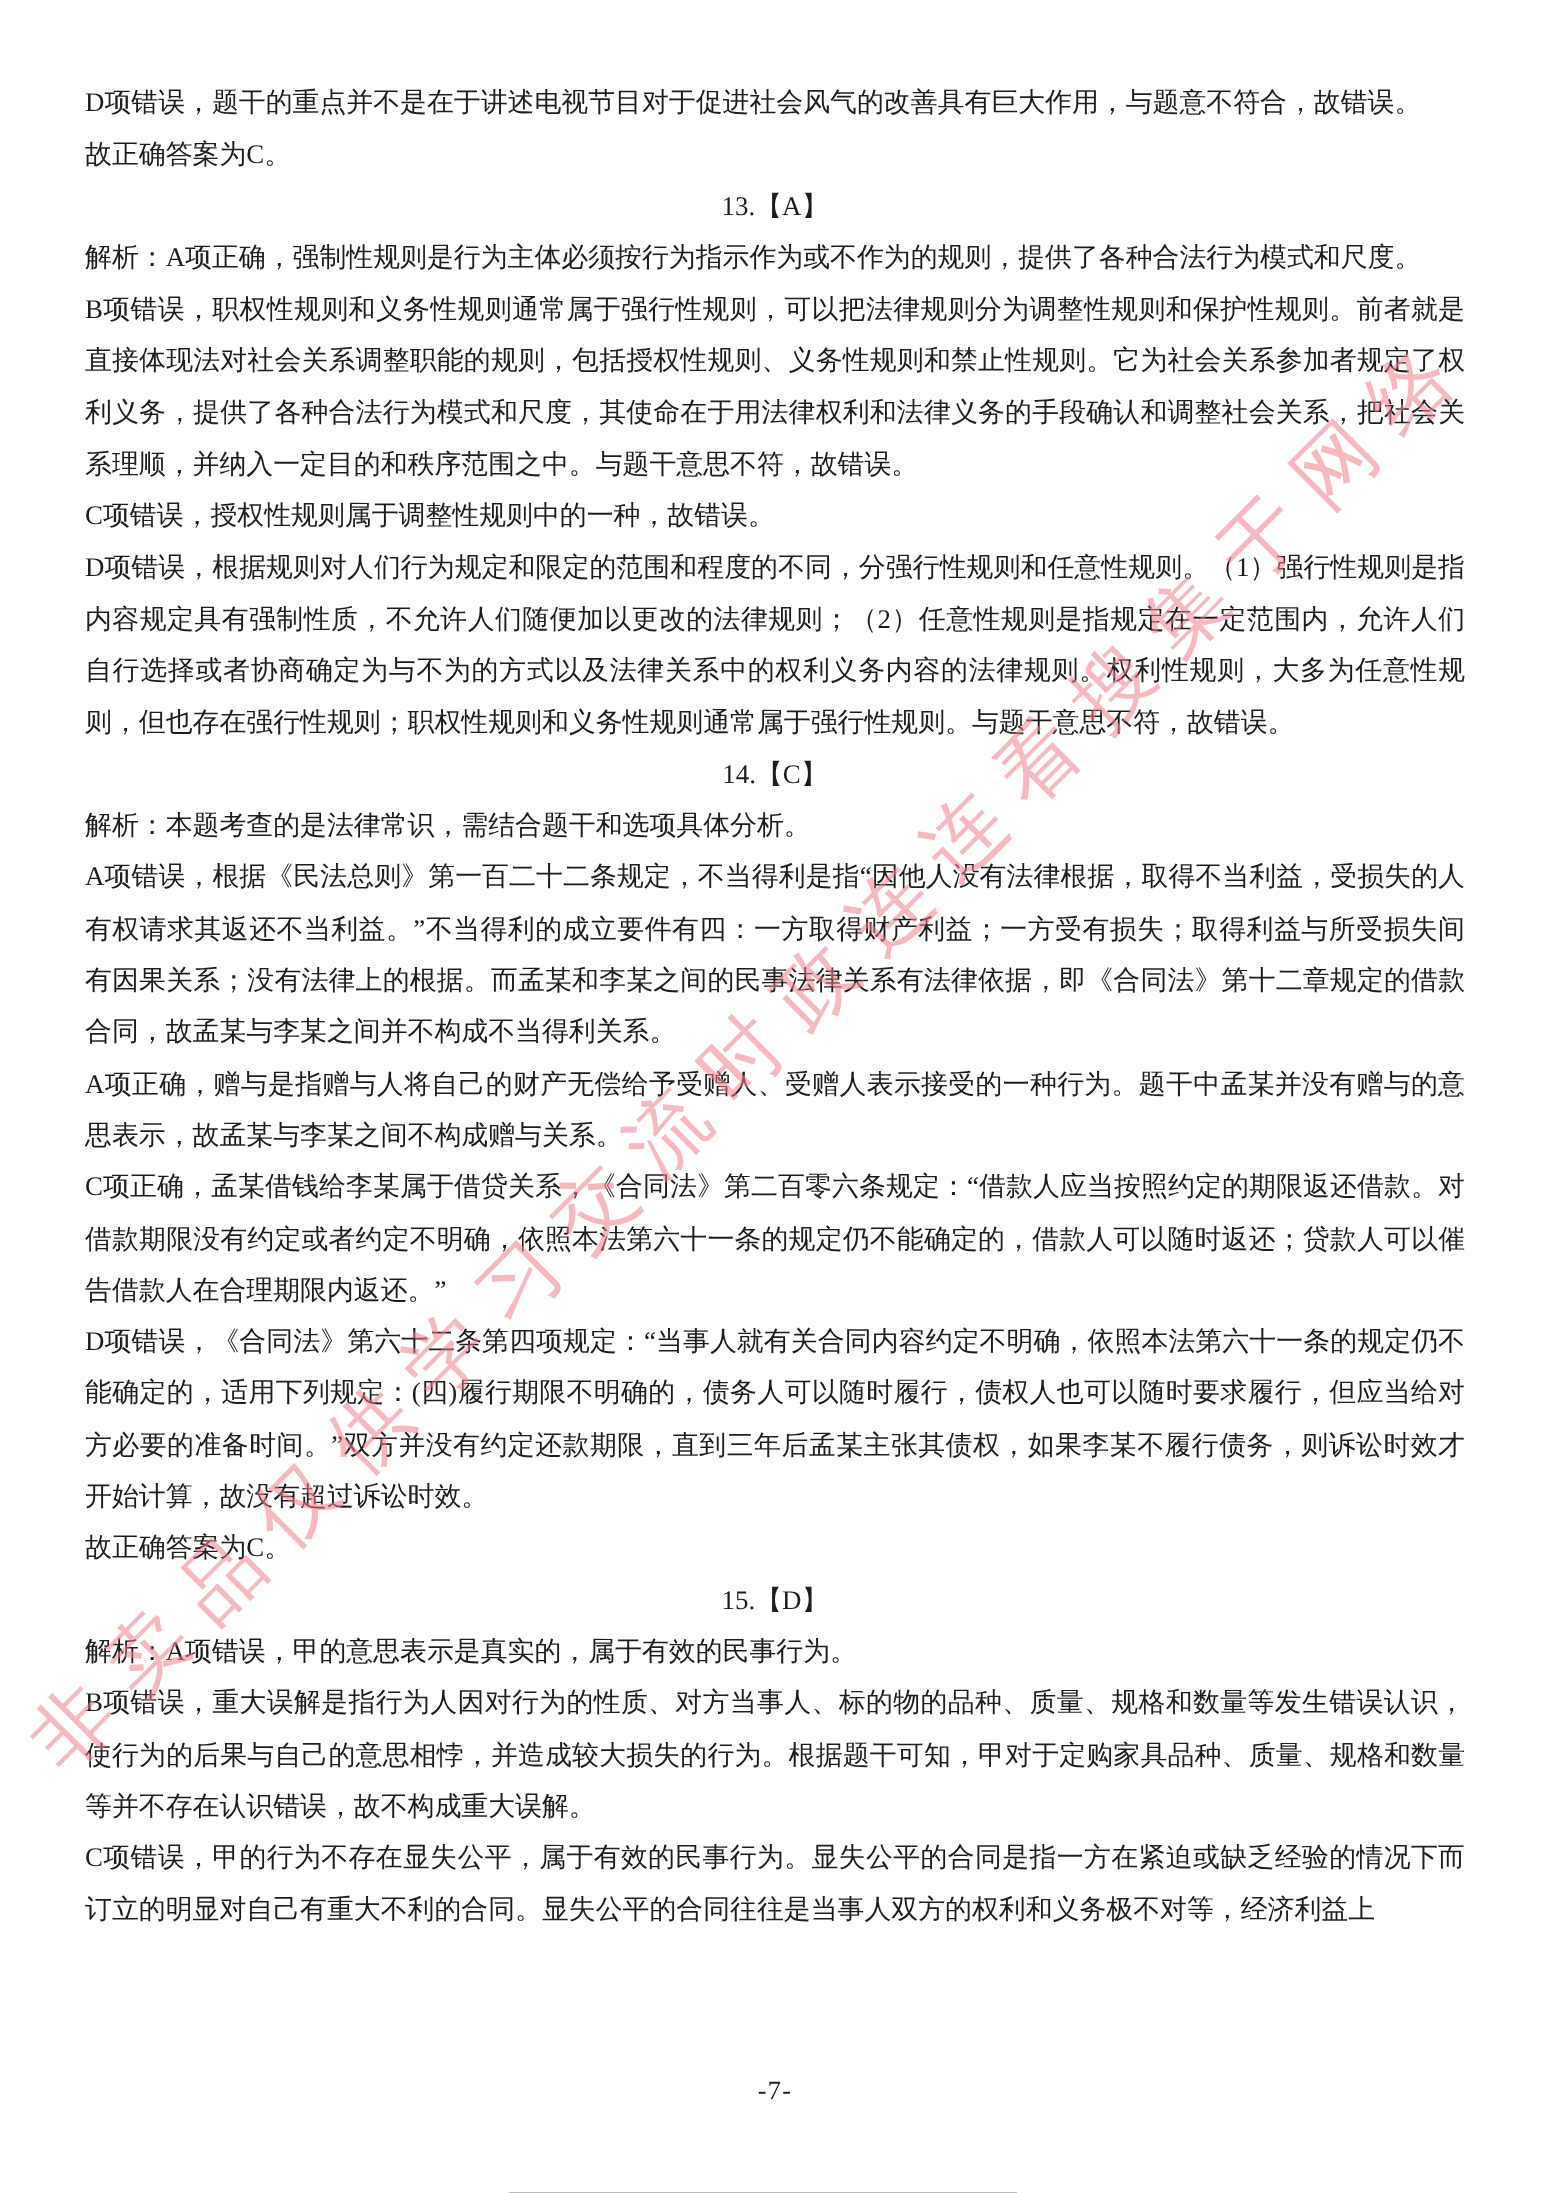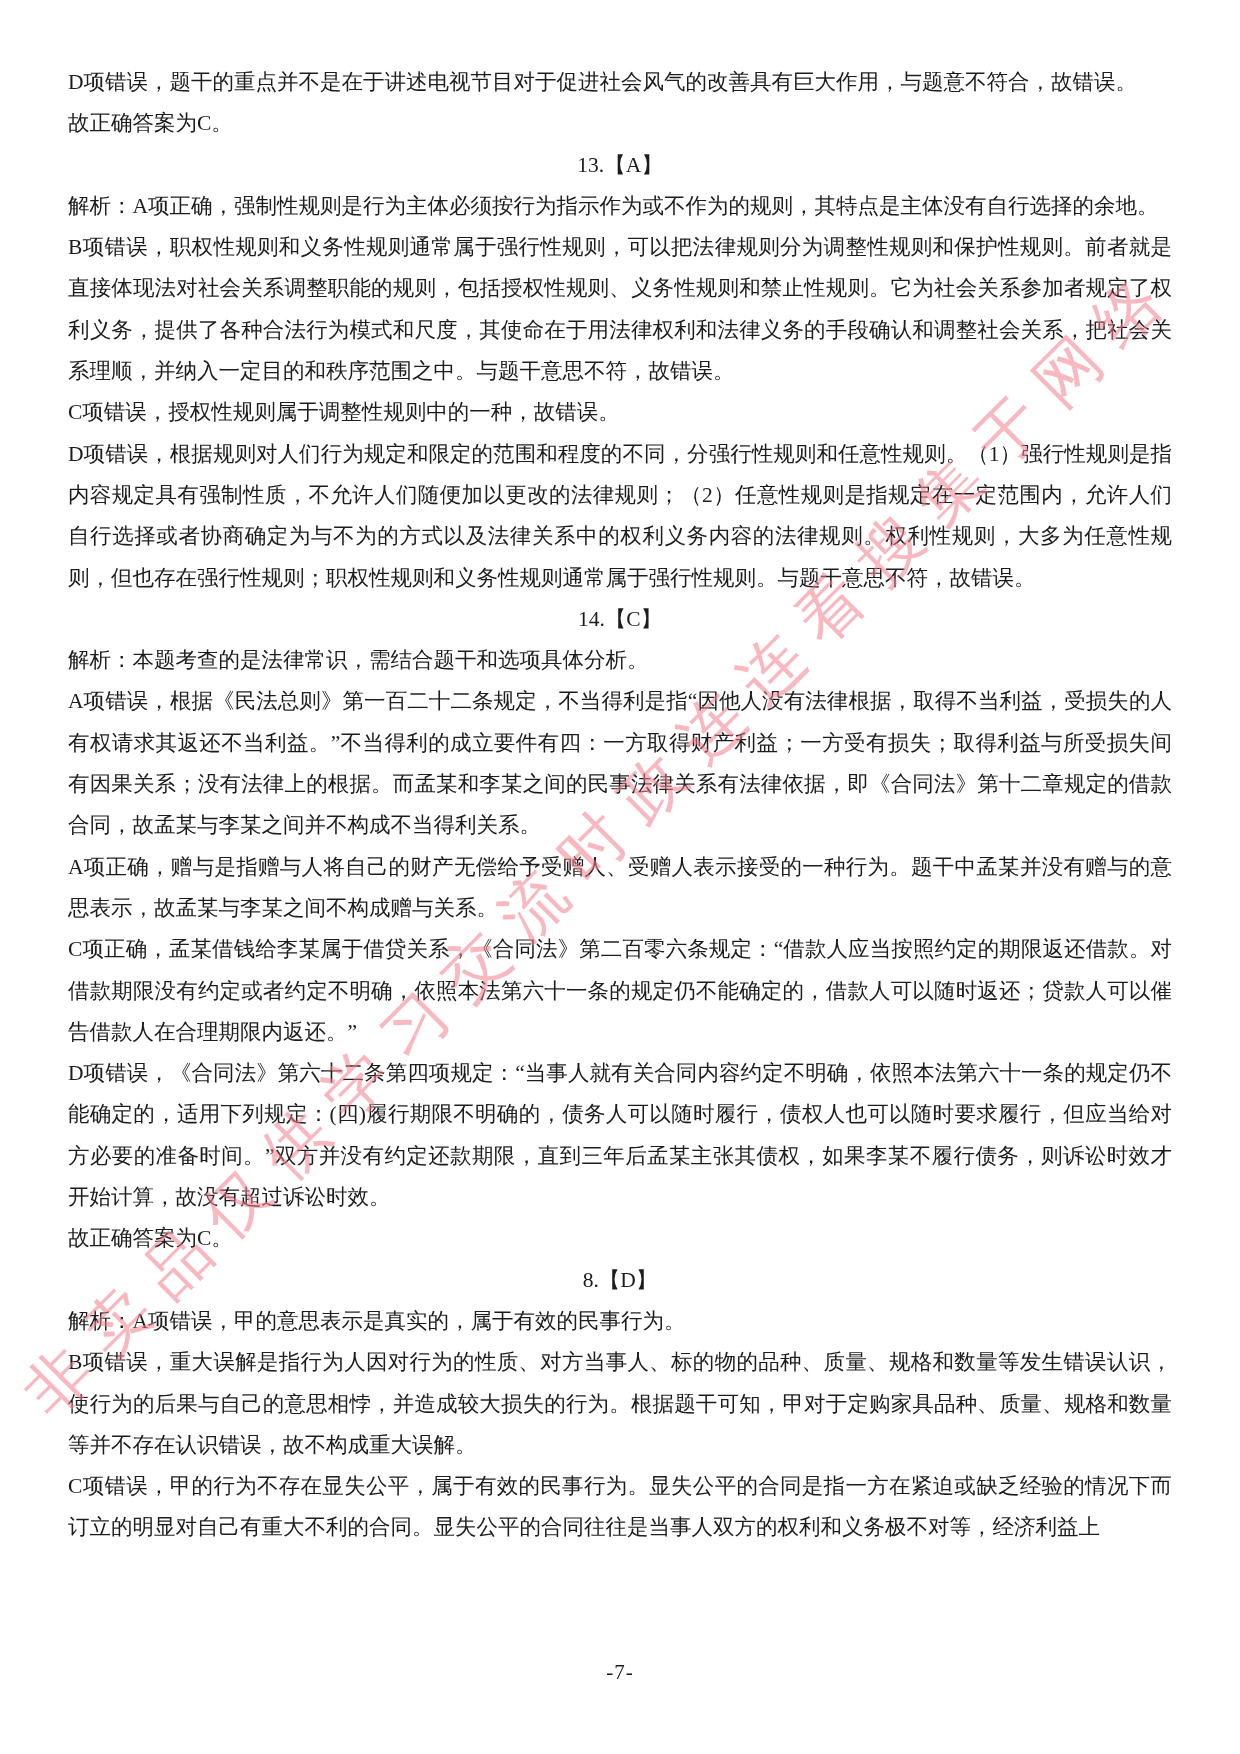--- a/index.html
+++ b/index.html
@@ -58,31 +58,31 @@
 </head>
 <body>
 
 <div class="page">
   <div class="watermark" style="color: rgba(242, 125, 138, 0.55); transform: translate(-50%, -50%) rotate(-45deg);">非卖品仅供学习交流时政连连看搜集于网络</div>
 
   <main class="content" id="content">
       <p class="block paragraph">D项错误，题干的重点并不是在于讲述电视节目对于促进社会风气的改善具有巨大作用，与题意不符合，故错误。</p>
       <p class="block paragraph">故正确答案为C。</p>
       <p class="block heading">13.【A】</p>
-      <p class="block paragraph">解析：A项正确，强制性规则是行为主体必须按行为指示作为或不作为的规则，其特点是主体没有自行选择的余地。</p>
+      <p class="block paragraph">解析：A项正确，强制性规则是行为主体必须按行为指示作为或不作为的规则，提供了各种合法行为模式和尺度。</p>
       <p class="block paragraph">B项错误，职权性规则和义务性规则通常属于强行性规则，可以把法律规则分为调整性规则和保护性规则。前者就是直接体现法对社会关系调整职能的规则，包括授权性规则、义务性规则和禁止性规则。它为社会关系参加者规定了权利义务，提供了各种合法行为模式和尺度，其使命在于用法律权利和法律义务的手段确认和调整社会关系，把社会关系理顺，并纳入一定目的和秩序范围之中。与题干意思不符，故错误。</p>
       <p class="block paragraph">C项错误，授权性规则属于调整性规则中的一种，故错误。</p>
       <p class="block paragraph">D项错误，根据规则对人们行为规定和限定的范围和程度的不同，分强行性规则和任意性规则。（1）强行性规则是指内容规定具有强制性质，不允许人们随便加以更改的法律规则；（2）任意性规则是指规定在一定范围内，允许人们自行选择或者协商确定为与不为的方式以及法律关系中的权利义务内容的法律规则。权利性规则，大多为任意性规则，但也存在强行性规则；职权性规则和义务性规则通常属于强行性规则。与题干意思不符，故错误。</p>
       <p class="block heading">14.【C】</p>
       <p class="block paragraph">解析：本题考查的是法律常识，需结合题干和选项具体分析。</p>
       <p class="block paragraph">A项错误，根据《民法总则》第一百二十二条规定，不当得利是指“因他人没有法律根据，取得不当利益，受损失的人有权请求其返还不当利益。”不当得利的成立要件有四：一方取得财产利益；一方受有损失；取得利益与所受损失间有因果关系；没有法律上的根据。而孟某和李某之间的民事法律关系有法律依据，即《合同法》第十二章规定的借款合同，故孟某与李某之间并不构成不当得利关系。</p>
       <p class="block paragraph">A项正确，赠与是指赠与人将自己的财产无偿给予受赠人、受赠人表示接受的一种行为。题干中孟某并没有赠与的意思表示，故孟某与李某之间不构成赠与关系。</p>
       <p class="block paragraph">C项正确，孟某借钱给李某属于借贷关系，《合同法》第二百零六条规定：“借款人应当按照约定的期限返还借款。对借款期限没有约定或者约定不明确，依照本法第六十一条的规定仍不能确定的，借款人可以随时返还；贷款人可以催告借款人在合理期限内返还。”</p>
       <p class="block paragraph">D项错误，《合同法》第六十二条第四项规定：“当事人就有关合同内容约定不明确，依照本法第六十一条的规定仍不能确定的，适用下列规定：(四)履行期限不明确的，债务人可以随时履行，债权人也可以随时要求履行，但应当给对方必要的准备时间。”双方并没有约定还款期限，直到三年后孟某主张其债权，如果李某不履行债务，则诉讼时效才开始计算，故没有超过诉讼时效。</p>
       <p class="block paragraph">故正确答案为C。</p>
-      <p class="block heading">8.【D】</p>
+      <p class="block heading">15.【D】</p>
       <p class="block paragraph">解析：A项错误，甲的意思表示是真实的，属于有效的民事行为。</p>
       <p class="block paragraph">B项错误，重大误解是指行为人因对行为的性质、对方当事人、标的物的品种、质量、规格和数量等发生错误认识，使行为的后果与自己的意思相悖，并造成较大损失的行为。根据题干可知，甲对于定购家具品种、质量、规格和数量等并不存在认识错误，故不构成重大误解。</p>
       <p class="block paragraph">C项错误，甲的行为不存在显失公平，属于有效的民事行为。显失公平的合同是指一方在紧迫或缺乏经验的情况下而订立的明显对自己有重大不利的合同。显失公平的合同往往是当事人双方的权利和义务极不对等，经济利益上</p>
     </main>
 
   <div class="footer">-7-</div>
 </div>
 
 </body></html>

